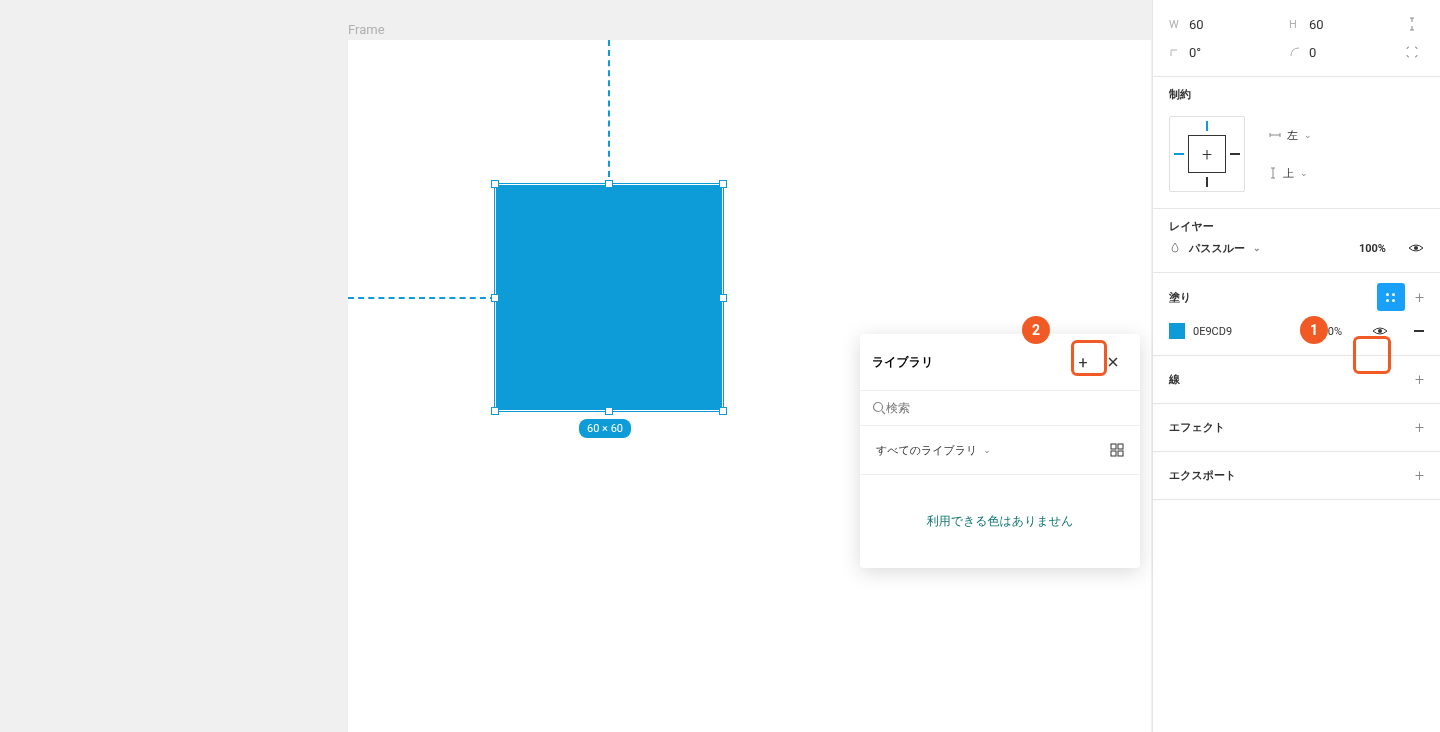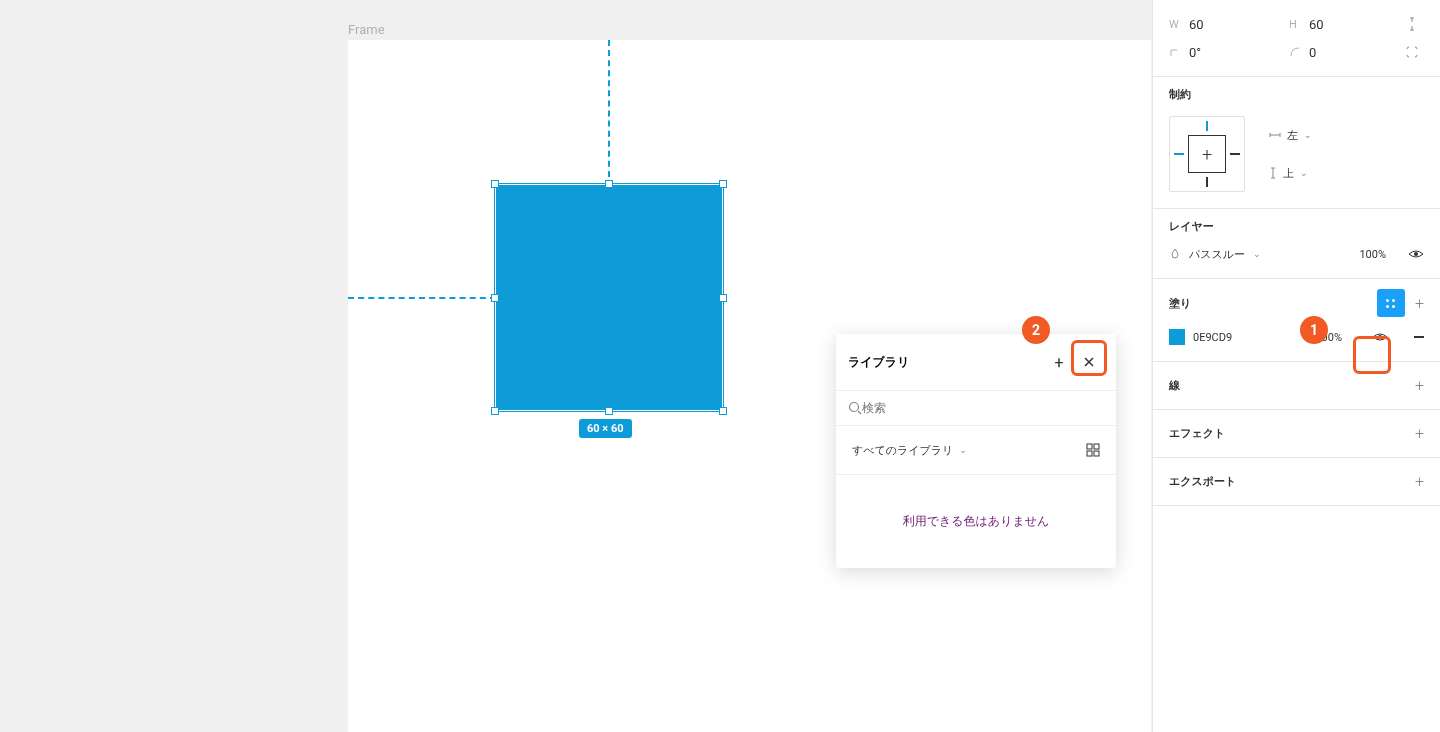--- a/index.html
+++ b/index.html
@@ -12,21 +12,21 @@
     .guide-v { position: absolute; left: 608px; top: 40px; width: 0; height: 147px; border-left: 2px dashed #0e9cd9; }
     .guide-h { position: absolute; left: 348px; top: 297px; width: 148px; height: 0; border-top: 2px dashed #0e9cd9; }
     
     .rect { position: absolute; left: 496px; top: 185px; width: 226px; height: 225px; background: #0e9cd9; }
     .sel-box { position: absolute; left: 494px; top: 183px; width: 230px; height: 229px; border: 1px solid #0e9cd9; }
     .handle { position: absolute; width: 8px; height: 8px; background: #fff; border: 1px solid #0e9cd9; }
     .h-tl { left: -4px; top: -4px; } .h-tr { right: -4px; top: -4px; }
     .h-bl { left: -4px; bottom: -4px; } .h-br { right: -4px; bottom: -4px; }
     .h-t { left: 50%; top: -4px; margin-left: -4px; } .h-b { left: 50%; bottom: -4px; margin-left: -4px; }
     .h-l { top: 50%; left: -4px; margin-top: -4px; } .h-r { top: 50%; right: -4px; margin-top: -4px; }
-    .dim-badge { position: absolute; left: 579px; top: 419px; background: #0e9cd9; color: #fff; font-size: 11px; padding: 3px 8px; border-radius: 3px; font-weight: bold; }
+    .dim-badge { position: absolute; left: 579px; top: 419px; background: #0e9cd9; color: #fff; font-size: 11px; padding: 3px 8px; border-radius: 8px; }
     
     .panel { position: absolute; right: 0; top: 0; width: 288px; height: 732px; background: #fff; border-left: 1px solid #e6e6e6; font-size: 11px; color: #333; }
     .section { border-bottom: 1px solid #e6e6e6; padding: 10px 16px; }
     .row { display: flex; align-items: center; gap: 8px; height: 28px; }
     .prop { display: flex; align-items: center; gap: 6px; }
     .prop-label { color: #b0b0b0; font-size: 11px; width: 14px; }
     .prop-val { color: #333; font-size: 13px; width: 42px; }
     .icon-btn { width: 24px; height: 24px; display: flex; align-items: center; justify-content: center; color: #333; cursor: pointer; }
     .sect-title { font-weight: 600; font-size: 11px; }
     .constraint-box { width: 76px; height: 76px; border: 1px solid #e0e0e0; border-radius: 2px; display: flex; align-items: center; justify-content: center; position: relative; margin: 6px 0; }
@@ -40,28 +40,28 @@
     .grow { flex-grow: 1; }
     .swatch { width:16px; height:16px; background:#0e9cd9; }
     .sec-head { display:flex; align-items:center; justify-content:space-between; }
     .sec-collapse { padding: 14px 16px; border-bottom: 1px solid #e6e6e6; display:flex; justify-content:space-between; align-items:center; }
     .plus-thin { color:#888; font-size:16px; font-weight:300; }
     .minus { width:10px; height:2px; background:#333; }
     .styles-btn { width:28px; height:28px; background:#18a0fb; border-radius:3px; display:flex; align-items:center; justify-content:center; position:relative; }
     .dots4 { display:grid; grid-template-columns:repeat(2,3px); grid-template-rows:repeat(2,3px); gap:3px; }
     .dots4 > div { width:3px; height:3px; background:#fff; border-radius:50%; }
     
-    .popup { position:absolute; left:836px; top:334px; width:280px; background:#fff; border-radius:4px; box-shadow:0 4px 20px rgba(0,0,0,0.15); }
+    .popup { position:absolute; left:860px; top:334px; width:280px; background:#fff; border-radius:4px; box-shadow:0 4px 20px rgba(0,0,0,0.15); }
     .popup-head { display:flex; align-items:center; padding:13px 12px; border-bottom:1px solid #eee; }
     .popup-title { font-weight:600; font-size:12px; }
     .pop-icon { width:30px; height:30px; display:flex; align-items:center; justify-content:center; cursor:pointer; font-size:16px; color:#333; }
     .popup-search { display:flex; align-items:center; padding:10px 12px; gap:0; border-bottom:1px solid #eee; }
     .popup-search input { border:none; outline:none; font-size:12px; flex-grow:1; }
     .popup-filter { display:flex; align-items:center; padding:12px 16px; border-bottom:1px solid #eee; font-size:12px; justify-content:space-between;}
-    .popup-body { padding:38px 12px; text-align:center; color:#701a75; font-size:12px; }
+    .popup-body { padding:38px 12px; text-align:center; color:#0f766e; font-size:12px; }
     
     .marker { position:absolute; width:28px; height:28px; background:#f15a24; border-radius:50%; color:#fff; display:flex; align-items:center; justify-content:center; font-weight:700; font-size:14px; z-index:10; }
     .marker-2 { left:1022px; top:316px; }
     .marker-1 { left:1300px; top:316px; }
     .outline { position:absolute; border:3px solid #f15a24; border-radius:6px; z-index:5; pointer-events:none;}
     .outline-2 { left:1071px; top:340px; width:36px; height:36px; }
     .outline-1 { left:1353px; top:336px; width:38px; height:38px; }
     
     svg { display:block; }
   </style>
@@ -158,21 +158,21 @@
             </svg>
           <span>上</span>
           <span class="chev">⌄</span>
         </div>
       </div>
     </div>
   </div>
 
   <div class="section">
     <div class="sect-title">レイヤー</div>
-    <div class="row" style="margin-top:6px;">
+    <div class="row" style="font-weight:bold;">
       <svg width="12" height="12">
           <path d="M6 1 Q9 5 9 7 A3 3 0 1 1 3 7 Q3 5 6 1" stroke="#888" stroke-width="1" fill="none"></path>
         </svg>
       <span>パススルー</span>
       <span class="chev">⌄</span>
       <div class="grow"></div>
       <span>100%</span>
       <div style="width:6px"></div>
       <svg width="16" height="12">
           <path d="M1 6 Q8 0 15 6 Q8 12 1 6" stroke="#333" stroke-width="1" fill="none"></path>

